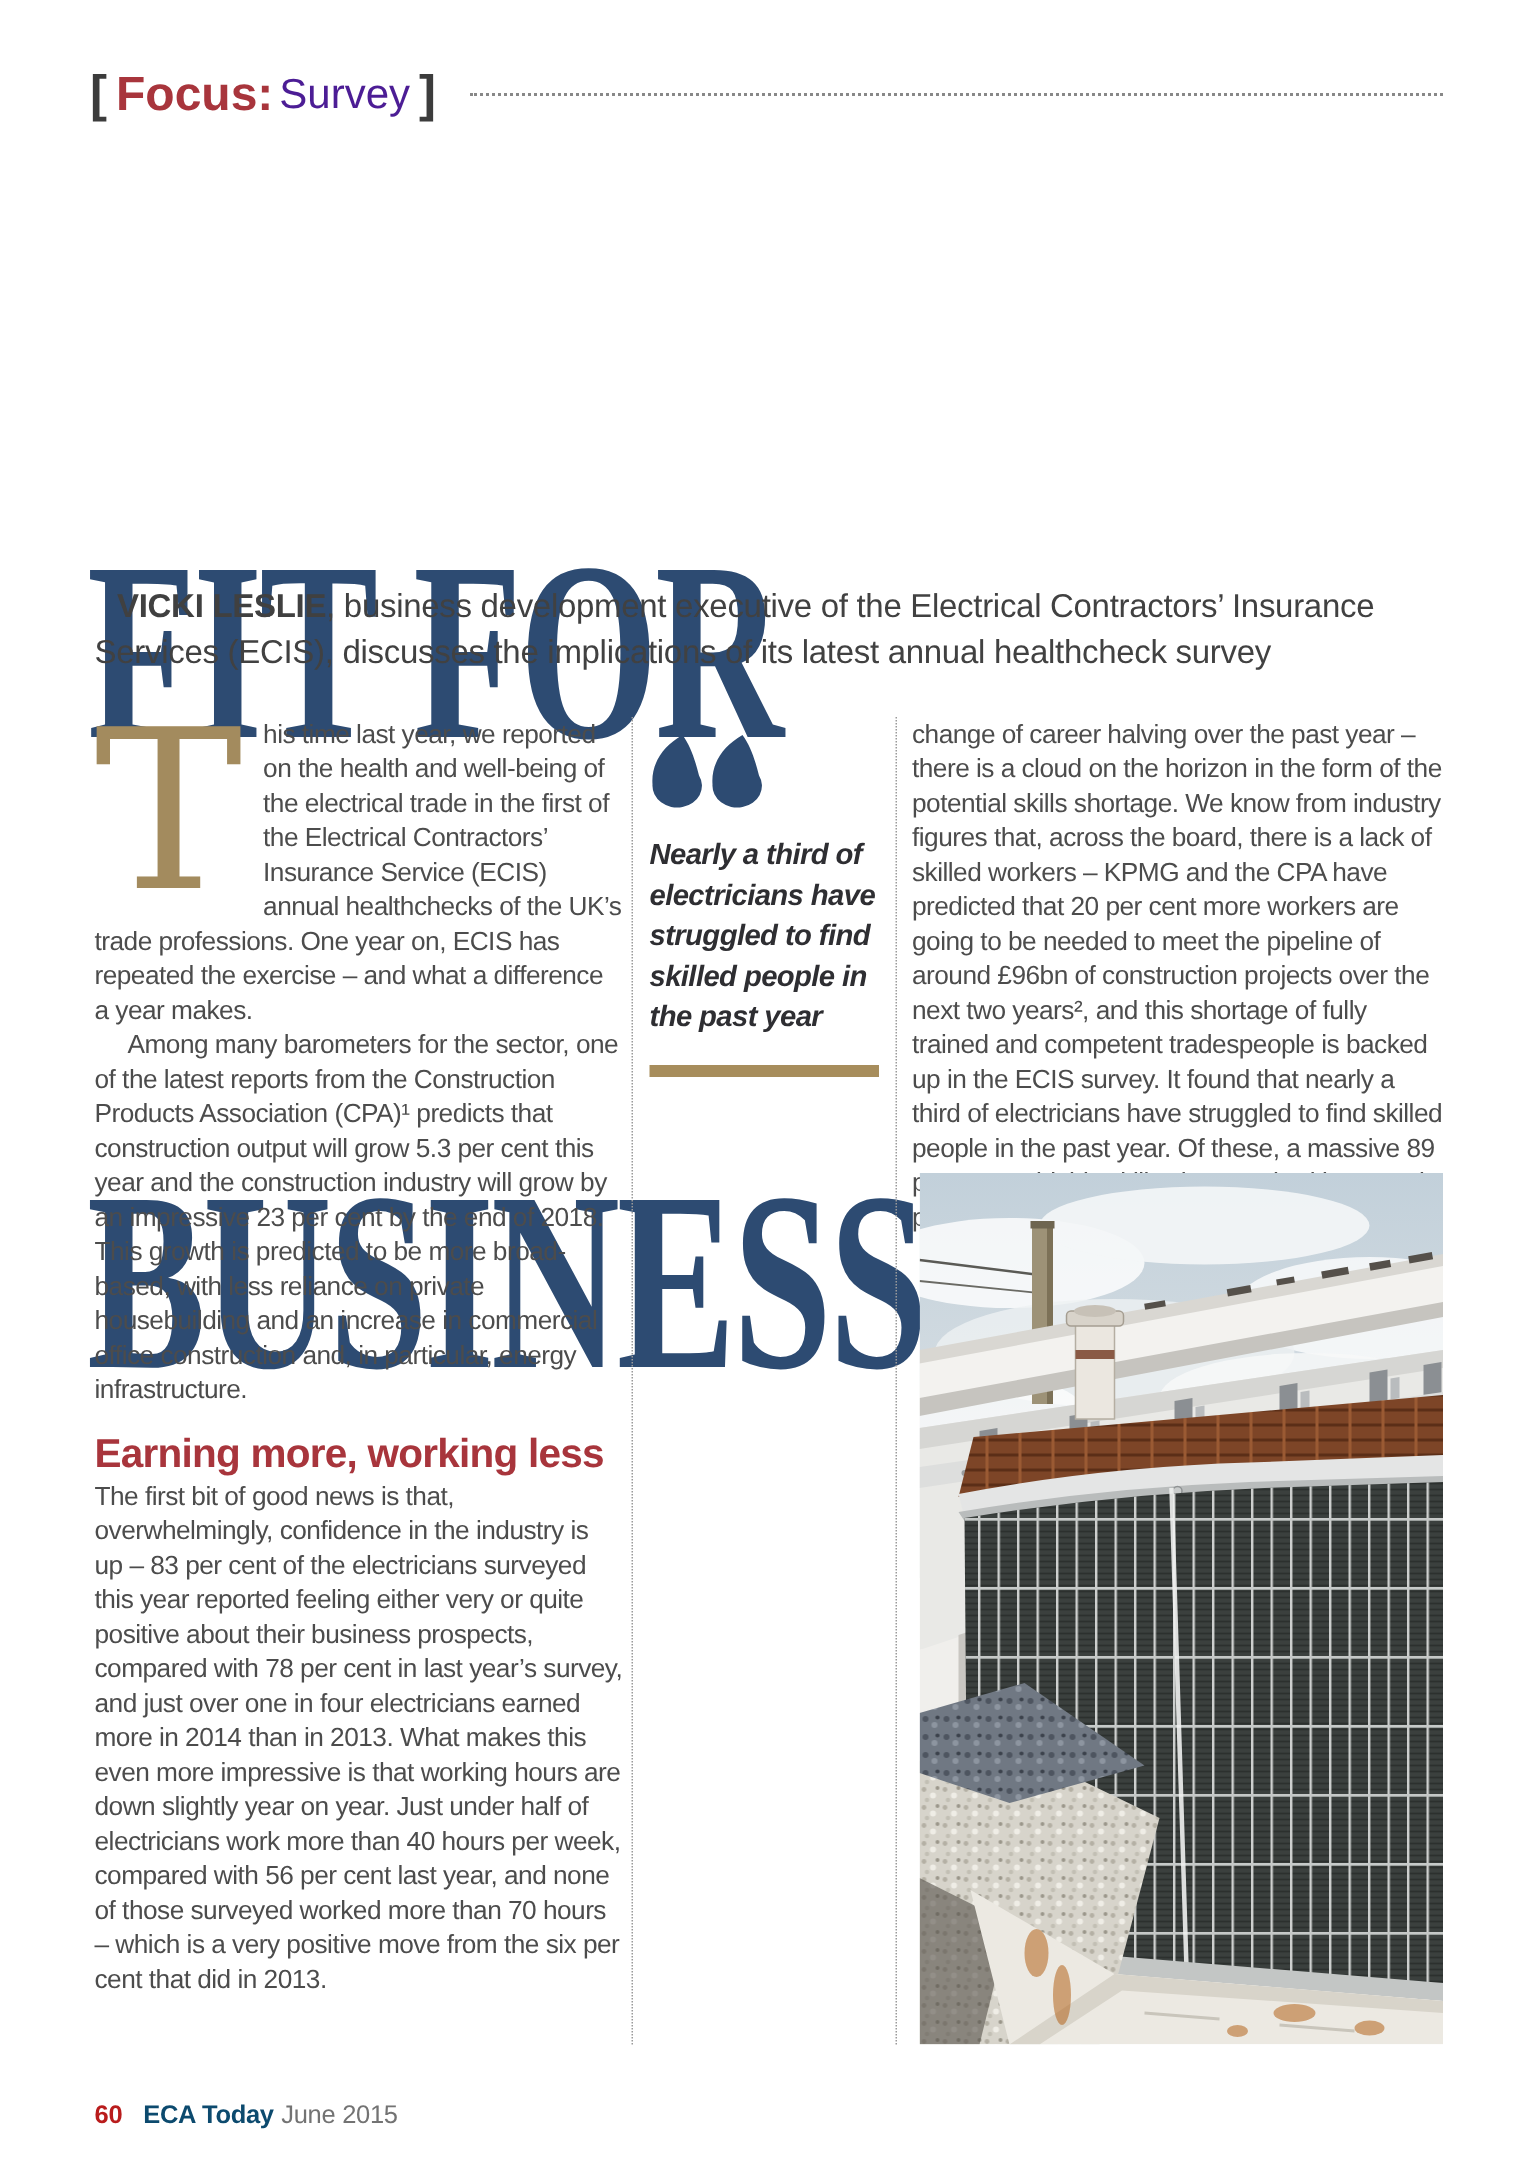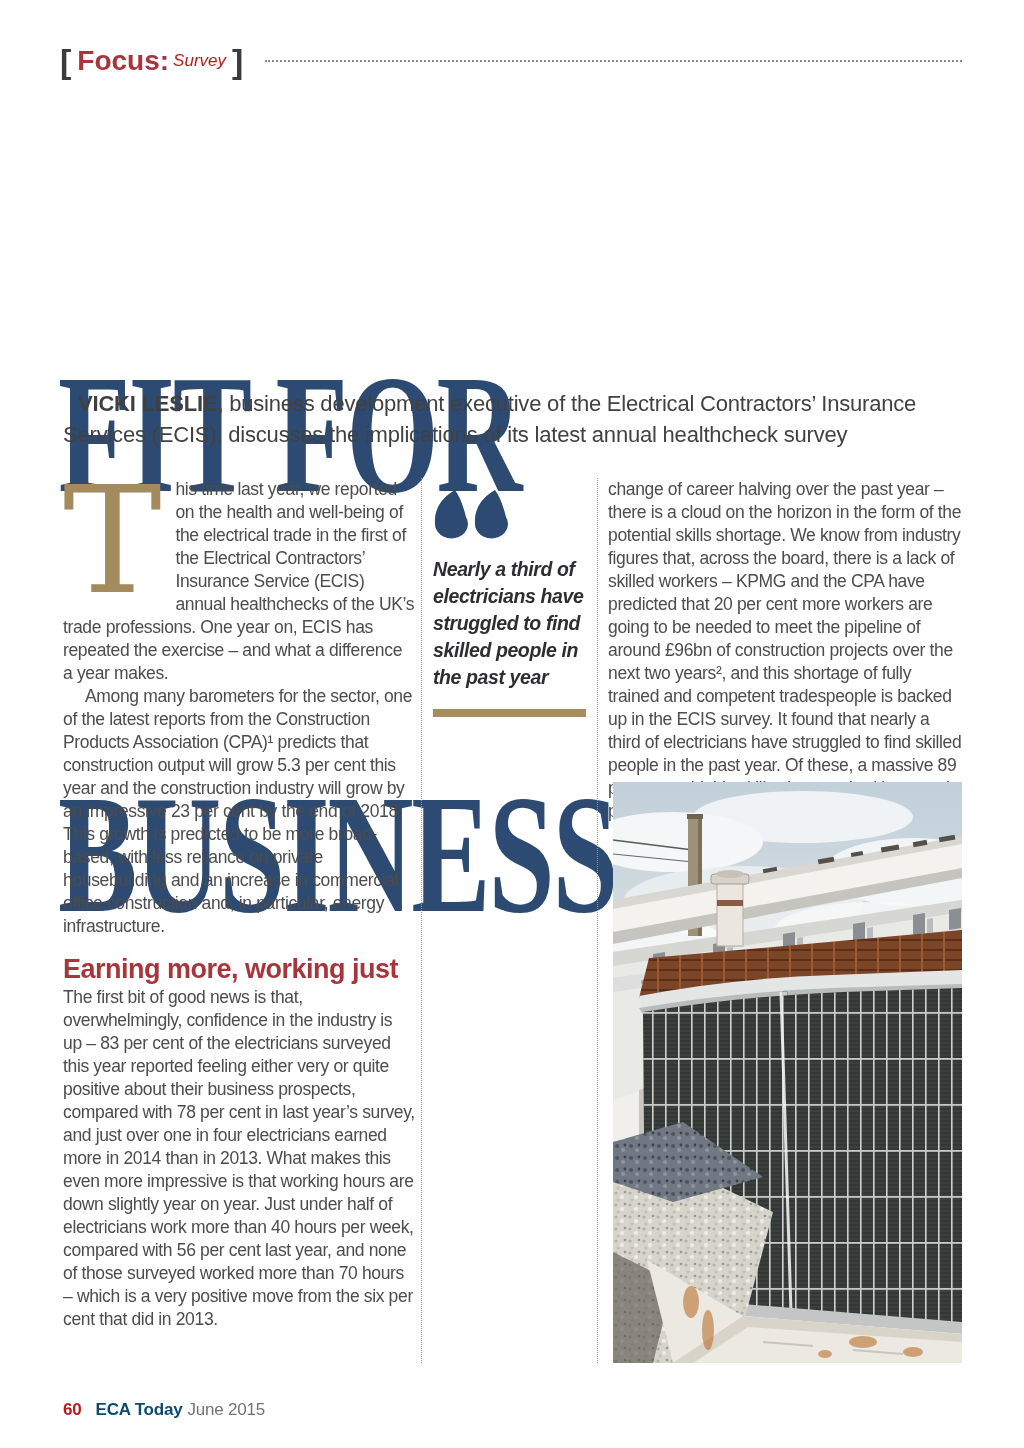--- a/index.html
+++ b/index.html
@@ -3,22 +3,22 @@
 <meta charset="utf-8">
 <style>
   html,body{margin:0;padding:0;background:#ffffff;}
   .page{position:relative;width:1024px;height:1448px;background:#fff;overflow:hidden;
         font-family:"Liberation Sans",sans-serif;color:#4c4c4c;}
 
   
   .kicker{position:absolute;left:60px;top:44px;right:62px;display:flex;align-items:center;}
   .kicker .bracket{font-family:"Liberation Sans",sans-serif;font-weight:bold;font-size:34px;
         color:#3c3c3c;line-height:1;}
-  .kicker .focus{color:#a8353c;font-weight:bold;font-size:28px;margin:0 4px 0 6px;}
-  .kicker .section{color:#b91c1c;font-size:17px;margin-right:6px;font-style:italic;}
+  .kicker .focus{color:#a8353c;font-weight:bold;font-size:32px;margin:0 4px 0 6px;}
+  .kicker .section{color:#4c1d95;font-size:28px;margin-right:6px;}
   .kicker .leader{flex:1;margin-left:22px;height:0;border-top:2px dotted #6b6b6b;opacity:.8;}
 
   
   .title{position:absolute;left:58px;top:84px;color:#2d4b72;
          font-family:"Liberation Serif",serif;font-weight:bold;font-size:170px;
          line-height:140px;letter-spacing:-3px;transform:scaleX(.70);transform-origin:left top;
          white-space:pre;}
   .title .tline{display:block;}
 
   
@@ -77,21 +77,21 @@
 
   <div class="byline">
     <span class="name">VICKI LESLIE</span><span>, business development executive of the Electrical Contractors’ Insurance Services (ECIS), discusses the implications of its latest annual healthcheck survey</span>
   </div>
 
   <div class="content">
 
     <div class="col1 body-text">
       <p><span class="dropcap">T</span><span>his time last year, we reported on the health and well-being of the electrical trade in the first of the Electrical Contractors’ Insurance Service (ECIS) annual healthchecks of the UK’s trade professions. One year on, ECIS  has repeated the exercise – and what a difference a year makes.</span></p>
       <p class="indent">Among many barometers for the sector, one of the latest reports from the Construction Products Association (CPA)¹ predicts that construction output will grow 5.3 per cent this year and the construction industry will grow by an impressive 23 per cent by the end of 2018. This growth is predicted to be more broad-based, with less reliance on private housebuilding and an increase in commercial office construction and, in particular, energy infrastructure.</p>
-      <h2 class="sub">Earning more, working just</h2>
+      <h2 class="sub">Earning more, working less</h2>
       <p>The first bit of good news is that, overwhelmingly, confidence in the industry is up – 83 per cent of the electricians surveyed this year reported feeling either very or quite positive about their business prospects, compared with 78 per cent in last year’s survey, and just over one in four electricians earned more in 2014 than in 2013. What makes this even more impressive is that working hours are down slightly year on year. Just under half of electricians work more than 40 hours per week, compared with 56 per cent last year, and none of those surveyed worked more than 70 hours – which is a very positive move from the six per cent that did in 2013.</p>
 
     </div>
 
     <div class="col2">
       <div class="quote-marks">
         <svg width="78" height="54" viewBox="0 0 78 54">
           <g fill="#2d4b72">
             <path d="M22 2 C8 10 1 22 2 35 a16.5 14.5 0 1 0 31 -6 C30 17 27 9 22 2 Z"></path>
             <path d="M62 2 C48 10 41 22 42 35 a16.5 14.5 0 1 0 31 -6 C70 17 67 9 62 2 Z"></path>

